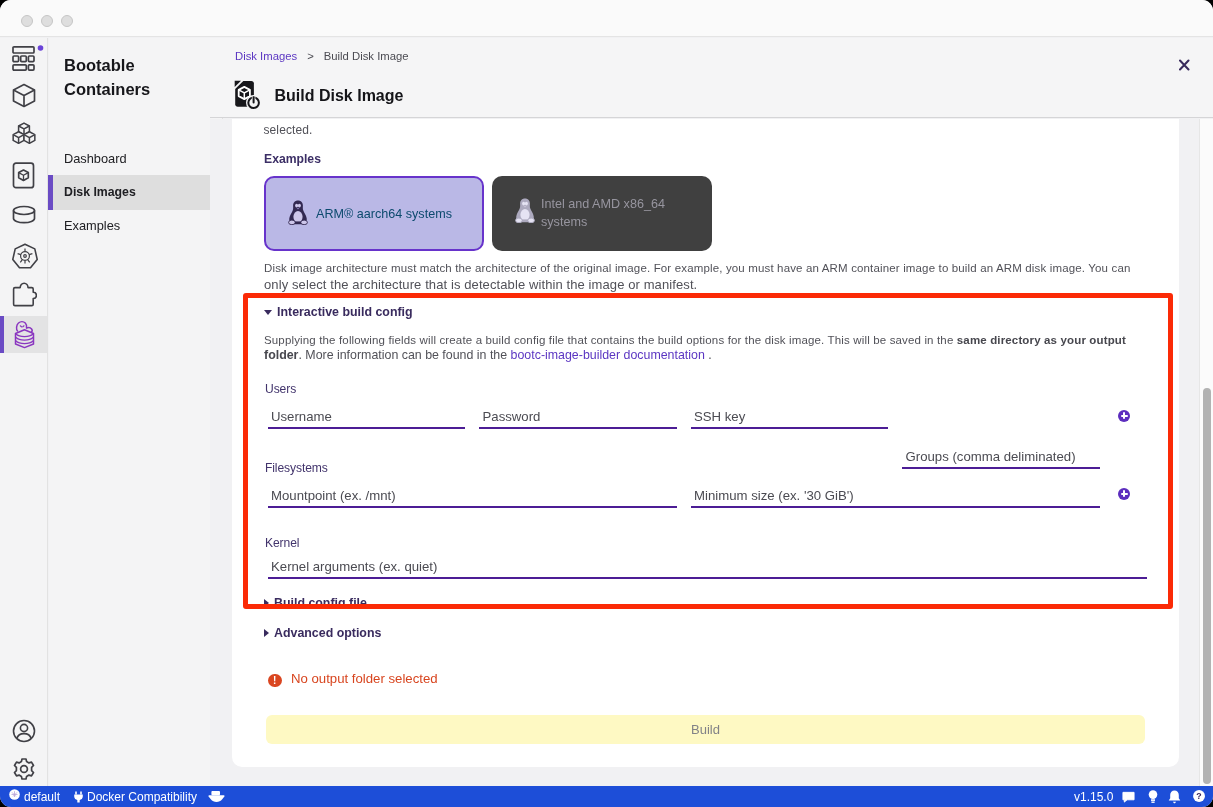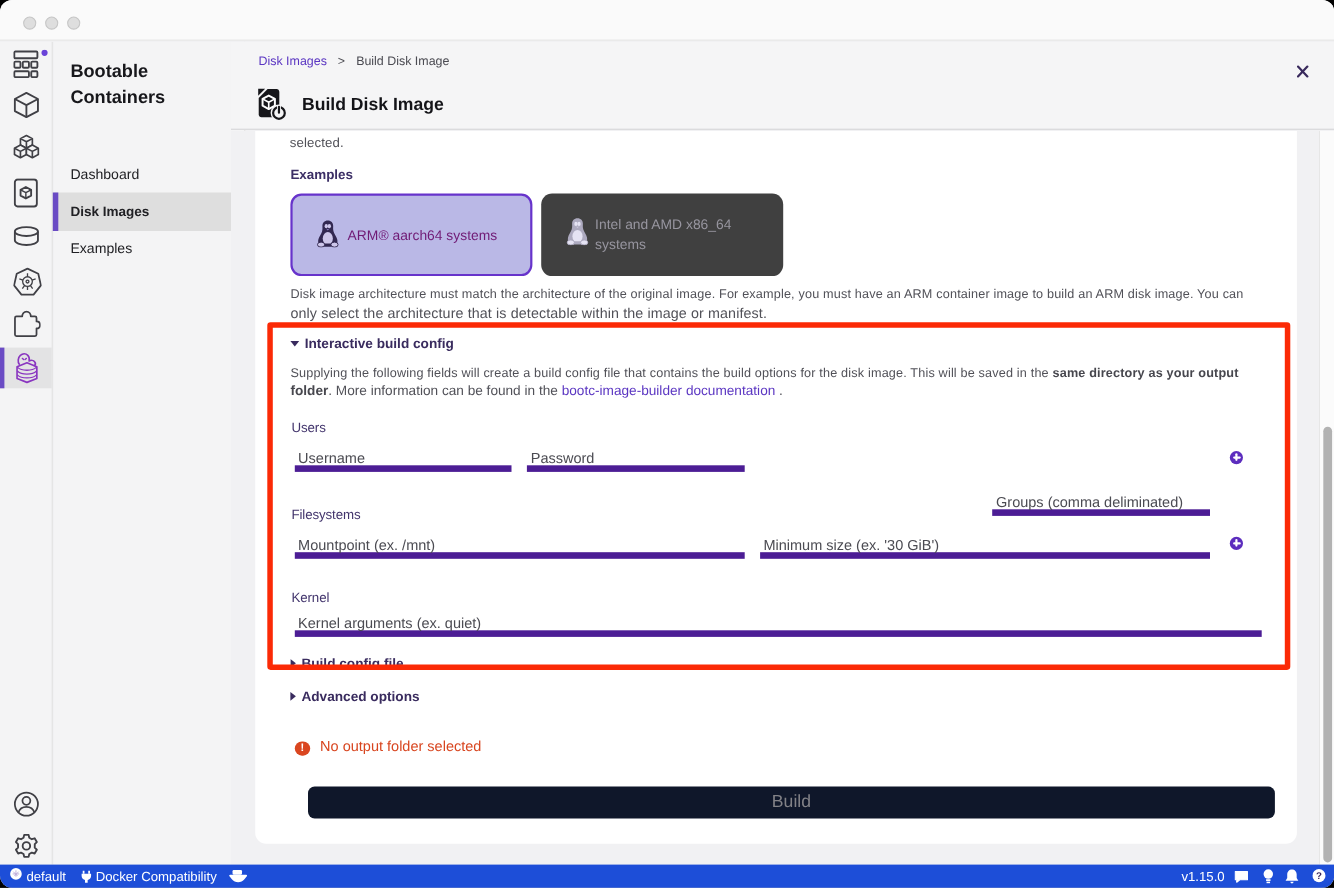--- a/index.html
+++ b/index.html
@@ -57,36 +57,36 @@
   .st { position:absolute; top:4px; }
 
   
   .ct { position:absolute; font-size:11.5px; letter-spacing:0.15px; color:#515158; line-height:17.5px; }
   .label { position:absolute; font-size:12.1px; color:#42346c; letter-spacing:-0.1px;}
   .bhead { position:absolute; font-size:12.4px; font-weight:bold; color:#392b5e; }
   .tri-d { display:inline-block; width:0; height:0; border-left:4.2px solid transparent;
     border-right:4.2px solid transparent; border-top:5.5px solid #392b5e; margin-right:5px; vertical-align:1.5px;}
   .tri-r { display:inline-block; width:0; height:0; border-top:4.2px solid transparent;
     border-bottom:4.2px solid transparent; border-left:5.5px solid #392b5e; margin-right:5px; }
-  .input { position:absolute; border-bottom:6px solid #4c1d95; font-size:13.2px;
+  .input { position:absolute; border-bottom:2px solid #4c1d95; font-size:13.2px;
     color:#4b4b52; padding-left:3.5px; height:20px; line-height:15px; }
   .plus { position:absolute; width:12px; height:12px; border-radius:50%; background:#5c2dbe; }
   .plus:before { content:""; position:absolute; left:2.5px; top:5px; width:7px; height:2px; background:#fff; border-radius:1px;}
   .plus:after { content:""; position:absolute; left:5px; top:2.5px; width:2px; height:7px; background:#fff; border-radius:1px;}
 
   #redbox { position:absolute; left:33px; top:174px; width:930px; height:315.5px;
     border:5px solid #fb2a06; border-radius:3px; z-index:5; }
 
   .pcard { position:absolute; top:57px; width:220px; height:75px; border-radius:10px; }
   #pcard1 { left:54px; background:#bab8e6; border:2px solid #6733cb; }
   #pcard2 { left:282px; background:#404040; }
 
-  #buildbtn { position:absolute; left:70px; top:596px; width:879px; height:29px;
-    background:#0f172a; border-radius:6px; text-align:center; line-height:29px;
-    font-size:16px; color:#828287; }
+  #buildbtn { position:absolute; left:56px; top:596px; width:879px; height:29px;
+    background:#fef9c3; border-radius:6px; text-align:center; line-height:29px;
+    font-size:13px; color:#828287; }
   .errico { position:absolute; width:13.5px; height:13.5px; border-radius:50%; background:#da4620;
     color:#fff; text-align:center; font-size:10px; line-height:13.5px; font-weight:bold; }
 </style>
 </head>
 <body>
 <div id="win">
 
   <div id="titlebar" class="abs">
     <div class="tl" style="left:21px;"></div>
     <div class="tl" style="left:41px;"></div>
@@ -217,21 +217,21 @@
       <svg style="position:absolute; left:22px; top:22px;" width="20" height="25" viewBox="0 0 20 25">
         <path d="M10 0.4 C6.9 0.4 5.1 2.5 5.1 5.5 C5.1 7.2 5.4 8.6 4.7 10.6 C3.9 12.8 1.9 15.4 1.3 18.2 C0.8 20.8 2.1 23.2 4.3 24.3 L15.7 24.3 C17.9 23.2 19.2 20.8 18.7 18.2 C18.1 15.4 16.1 12.8 15.3 10.6 C14.6 8.6 14.9 7.2 14.9 5.5 C14.9 2.5 13.1 0.4 10 0.4 Z" fill="#322851"></path>
         <ellipse cx="10" cy="16.8" rx="4.6" ry="5.8" fill="#cdc6ea"></ellipse>
         <ellipse cx="8.6" cy="5.6" rx="1.5" ry="1.9" fill="#cdc6ea"></ellipse>
         <ellipse cx="11.4" cy="5.6" rx="1.5" ry="1.9" fill="#cdc6ea"></ellipse>
         <path d="M8.2 7.4 C8.8 8.3 11.2 8.3 11.8 7.4 L10 9.6 Z" fill="#8d80bb"></path>
         <ellipse cx="3.9" cy="22.4" rx="3.3" ry="2.3" fill="#cdc6ea" stroke="#322851" stroke-width="0.9"></ellipse>
         <ellipse cx="16.1" cy="22.4" rx="3.3" ry="2.3" fill="#cdc6ea" stroke="#322851" stroke-width="0.9"></ellipse>
         <path d="M7.2 21.4 H12.8 V23.6 H7.2 Z" fill="#322851"></path>
       </svg>
-      <span style="position:absolute; left:50px; top:29px; font-size:12.6px; color:#701a75;">ARM® aarch64 systems</span>
+      <span style="position:absolute; left:50px; top:29px; font-size:12.6px; color:#0c4a6e;">ARM® aarch64 systems</span>
     </div>
     <div class="pcard" id="pcard2">
       <svg style="position:absolute; left:23px; top:22px;" width="20" height="25" viewBox="0 0 20 25">
         <path d="M10 0.4 C6.9 0.4 5.1 2.5 5.1 5.5 C5.1 7.2 5.4 8.6 4.7 10.6 C3.9 12.8 1.9 15.4 1.3 18.2 C0.8 20.8 2.1 23.2 4.3 24.3 L15.7 24.3 C17.9 23.2 19.2 20.8 18.7 18.2 C18.1 15.4 16.1 12.8 15.3 10.6 C14.6 8.6 14.9 7.2 14.9 5.5 C14.9 2.5 13.1 0.4 10 0.4 Z" fill="#adaabf"></path>
         <ellipse cx="10" cy="16.8" rx="4.6" ry="5.8" fill="#e5e3f3"></ellipse>
         <ellipse cx="8.6" cy="5.6" rx="1.5" ry="1.9" fill="#e5e3f3"></ellipse>
         <ellipse cx="11.4" cy="5.6" rx="1.5" ry="1.9" fill="#e5e3f3"></ellipse>
         <path d="M8.2 7.4 C8.8 8.3 11.2 8.3 11.8 7.4 L10 9.6 Z" fill="#c8c5d8"></path>
         <ellipse cx="3.9" cy="22.4" rx="3.3" ry="2.3" fill="#e5e3f3" stroke="#adaabf" stroke-width="0.9"></ellipse>
         <ellipse cx="16.1" cy="22.4" rx="3.3" ry="2.3" fill="#e5e3f3" stroke="#adaabf" stroke-width="0.9"></ellipse>
@@ -245,20 +245,21 @@
 
     <div id="redbox"></div>
 
     <div class="bhead" style="left:54px; top:186px;"><span class="tri-d"></span>Interactive build config</div>
     <div class="ct" style="left:54px; top:212.5px; white-space:nowrap;">Supplying the following fields will create a build config file that contains the build options for the disk image. This will be saved in the <b style="color:#47474e;">same directory as your output</b></div>
     <div class="ct" style="left:54px; top:227.5px; white-space:nowrap; font-size:12.4px; letter-spacing:0;"><b style="color:#47474e;">folder</b>. More information can be found in the <span style="color:#5b36c2;">bootc-image-builder documentation</span> .</div>
 
     <div class="label" style="left:55px; top:263px;">Users</div>
     <div class="input" style="left:57.5px; top:290px; width:197.5px;">Username</div>
     <div class="input" style="left:269px; top:290px; width:197.5px;">Password</div>
+    <div class="input" style="left:480.5px; top:290px; width:197.5px;">SSH key</div>
     <div class="input" style="left:692px; top:290px; width:197.5px;margin-top:40px;">Groups (comma deliminated)</div>
     <div class="plus" style="left:908px; top:290.5px;"></div>
 
     <div class="label" style="left:55px; top:342px;">Filesystems</div>
     <div class="input" style="left:57.5px; top:368.5px; width:409px;">Mountpoint (ex. /mnt)</div>
     <div class="input" style="left:480.5px; top:368.5px; width:409px;">Minimum size (ex. '30 GiB')</div>
     <div class="plus" style="left:908px; top:368.5px;"></div>
 
     <div class="label" style="left:55px; top:417px;">Kernel</div>
     <div class="input" style="left:57.5px; top:440px; width:879px; height:19.5px;">Kernel arguments (ex. quiet)</div>

